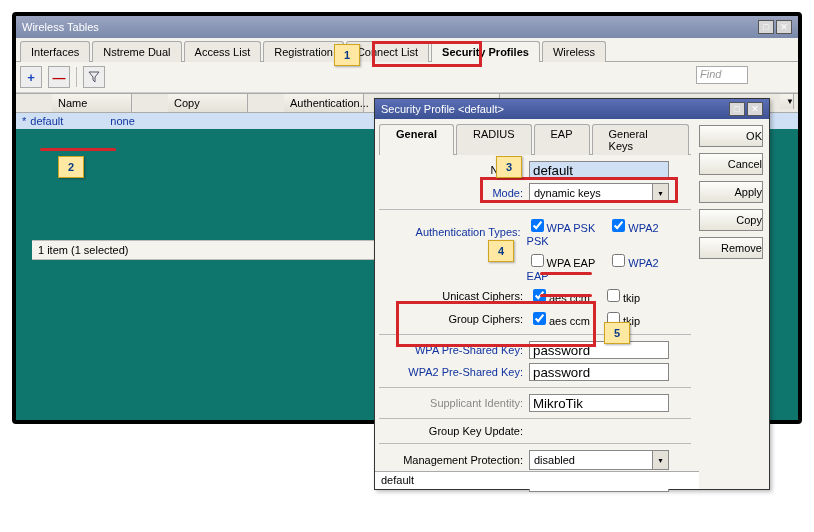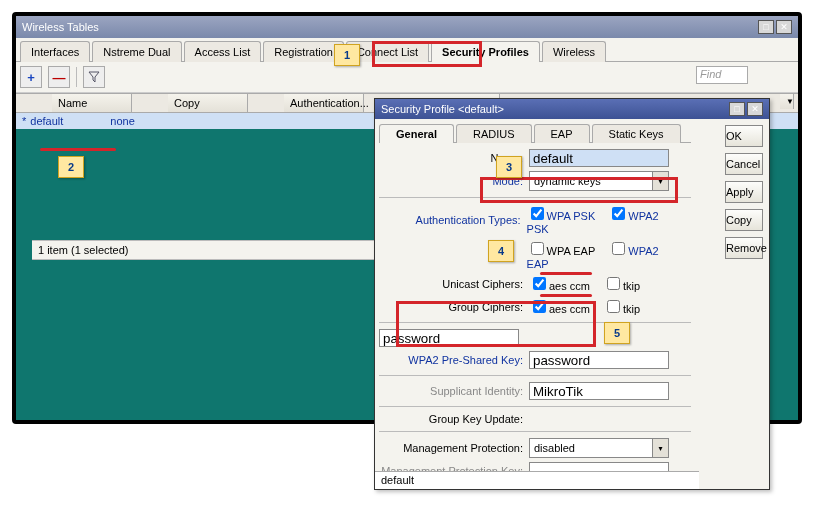--- a/index.html
+++ b/index.html
@@ -144,23 +144,22 @@
   .dialog-right {
     width:70px;
     padding:6px 6px 0 0;
     display:flex; flex-direction:column; gap:6px;
   }
   .dbtn {
     height:22px;
     border:1px solid #888;
     background:linear-gradient(#fdfdfb,#e6e4da);
     cursor:pointer;
-    text-align:left;
+    text-align:right;
     line-height:20px;
-    margin-left:26px;
   }
   .dialog-tabs {
     display:flex;
     border-bottom:1px solid #aaa;
     margin-bottom:6px;
   }
   .dialog-tabs .tab { padding:3px 16px; }
   .form-row {
     display:flex; align-items:center;
     margin:4px 0;
@@ -282,21 +281,21 @@
         <div class="tb-btn">□</div>
         <div class="tb-btn">✕</div>
       </div>
     </div>
     <div class="dialog-body">
       <div class="dialog-left">
         <div class="dialog-tabs">
           <div class="tab active">General</div>
           <div class="tab">RADIUS</div>
           <div class="tab">EAP</div>
-          <div class="tab">Static Keys</div>
+          <div class="tab">General Keys</div>
         </div>
 
         <div class="form-row">
           <span class="lbl">Name:</span>
           <input class="inp sel" value="default" style="">
         </div>
         <div class="form-row">
           <span class="lbl blue">Mode:</span>
           <div class="selectish">
             <span class="seltext">dynamic keys</span>
@@ -327,20 +326,21 @@
         </div>
         <div class="form-row">
           <span class="lbl">Group Ciphers:</span>
           <div>
             <input type="checkbox" class="chk" checked="" style=""><span class="cklabel">aes ccm</span>
             <input type="checkbox" class="chk" style=""><span class="cklabel">tkip</span>
           </div>
         </div>
         <div class="sep"></div>
         <div class="form-row">
+          <span class="lbl blue">WPA Pre-Shared Key:</span>
           <input class="inp" value="password" style="">
         </div>
         <div class="form-row">
           <span class="lbl blue">WPA2 Pre-Shared Key:</span>
           <input class="inp" value="password" style="">
         </div>
         <div class="sep"></div>
         <div class="form-row">
           <span class="lbl gray">Supplicant Identity:</span>
           <input class="inp" value="MikroTik" style="">

